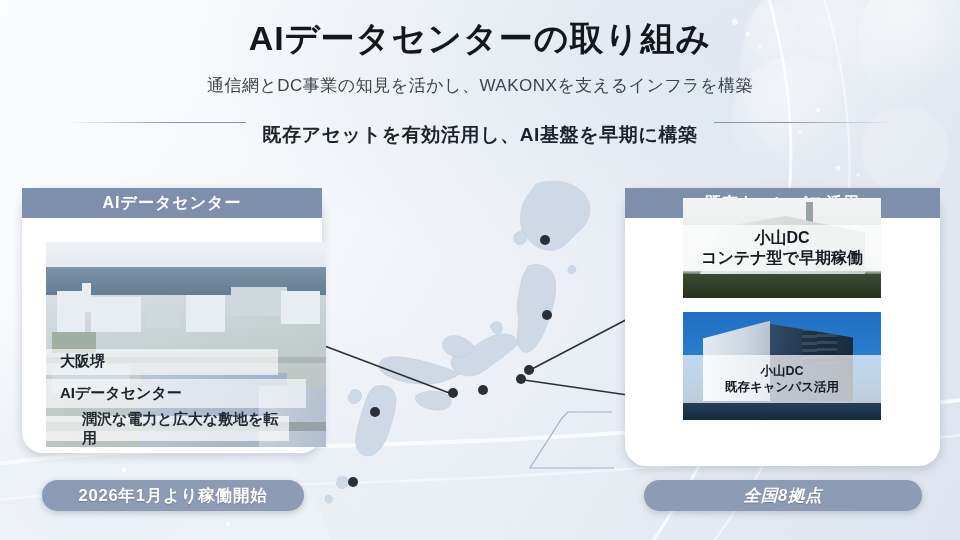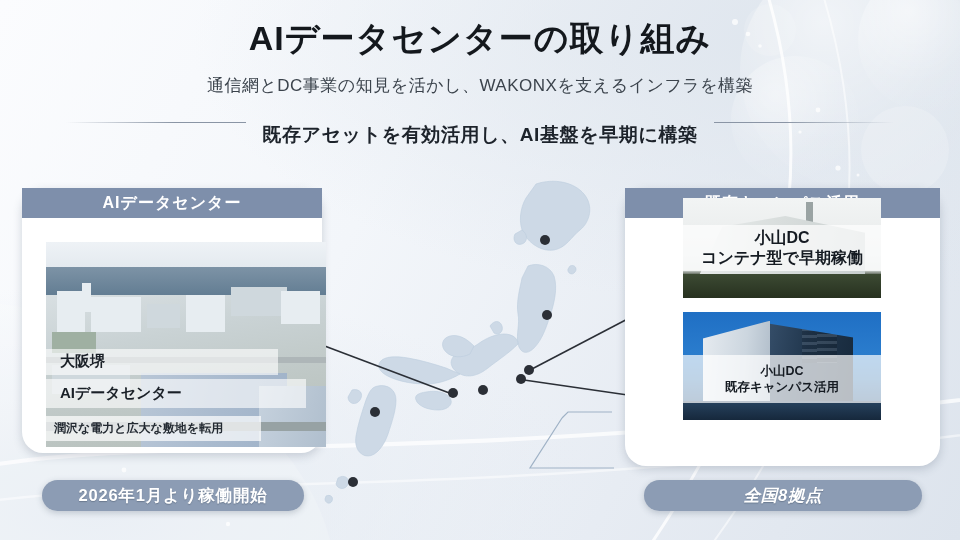--- a/index.html
+++ b/index.html
@@ -53,22 +53,22 @@
   .photo .road{position:absolute;background:#aeb6b8;}
   .photo .bigbox{position:absolute;left:34%;bottom:0;width:52%;height:36%;
     background:linear-gradient(105deg,#b8c6d6 0%,#a9bace 55%,#9fb2c8 100%);}
   .photo .bigbox2{position:absolute;left:76%;bottom:0;width:26%;height:30%;
     background:linear-gradient(105deg,#c6d2de 0%,#aebdcc 100%);}
 
   .cap{position:absolute;z-index:3;background:rgba(255,255,255,.62);
     color:#1a2027;font-weight:bold;display:flex;align-items:center;}
   .cap.l1{left:0;top:52%;height:13%;width:78%;font-size:15px;padding-left:14px;}
   .cap.l2{left:0;top:67%;height:14%;width:88%;font-size:15px;padding-left:14px;}
-  .cap.sub{left:0;top:85%;height:12%;width:74%;font-size:12px;font-weight:bold;
-    padding-left:8px;background:rgba(255,255,255,.70);color:#232a32;}
+  .cap.sub{left:0;top:85%;height:12%;width:74%;font-size:15px;font-weight:bold;
+    padding-left:36px;background:rgba(255,255,255,.70);color:#232a32;}
 
   
   #photo-oyama{position:absolute;left:58px;top:10px;width:198px;height:100px;overflow:hidden;}
   #photo-tama{position:absolute;left:58px;top:124px;width:198px;height:108px;overflow:hidden;}
   .ph-oyama{position:absolute;inset:0;background:linear-gradient(180deg,#f2f4f4 0%,#e7eaea 55%,#dfe3e2 72%,#2e3a28 78%,#25301f 100%);}
   .ph-oyama .roofA{position:absolute;left:8%;top:18%;width:84%;height:60%;
     background:linear-gradient(100deg,#e9ecec 0%,#d9dedd 45%,#c8cfcf 100%);
     clip-path:polygon(0% 100%,14% 18%,52% 0%,100% 28%,100% 100%);}
   .ph-oyama .stack{position:absolute;left:62%;top:4%;width:3.5%;height:20%;background:#9aa3a3;}
   .ph-oyama .trees{position:absolute;left:0;right:0;bottom:0;height:24%;

